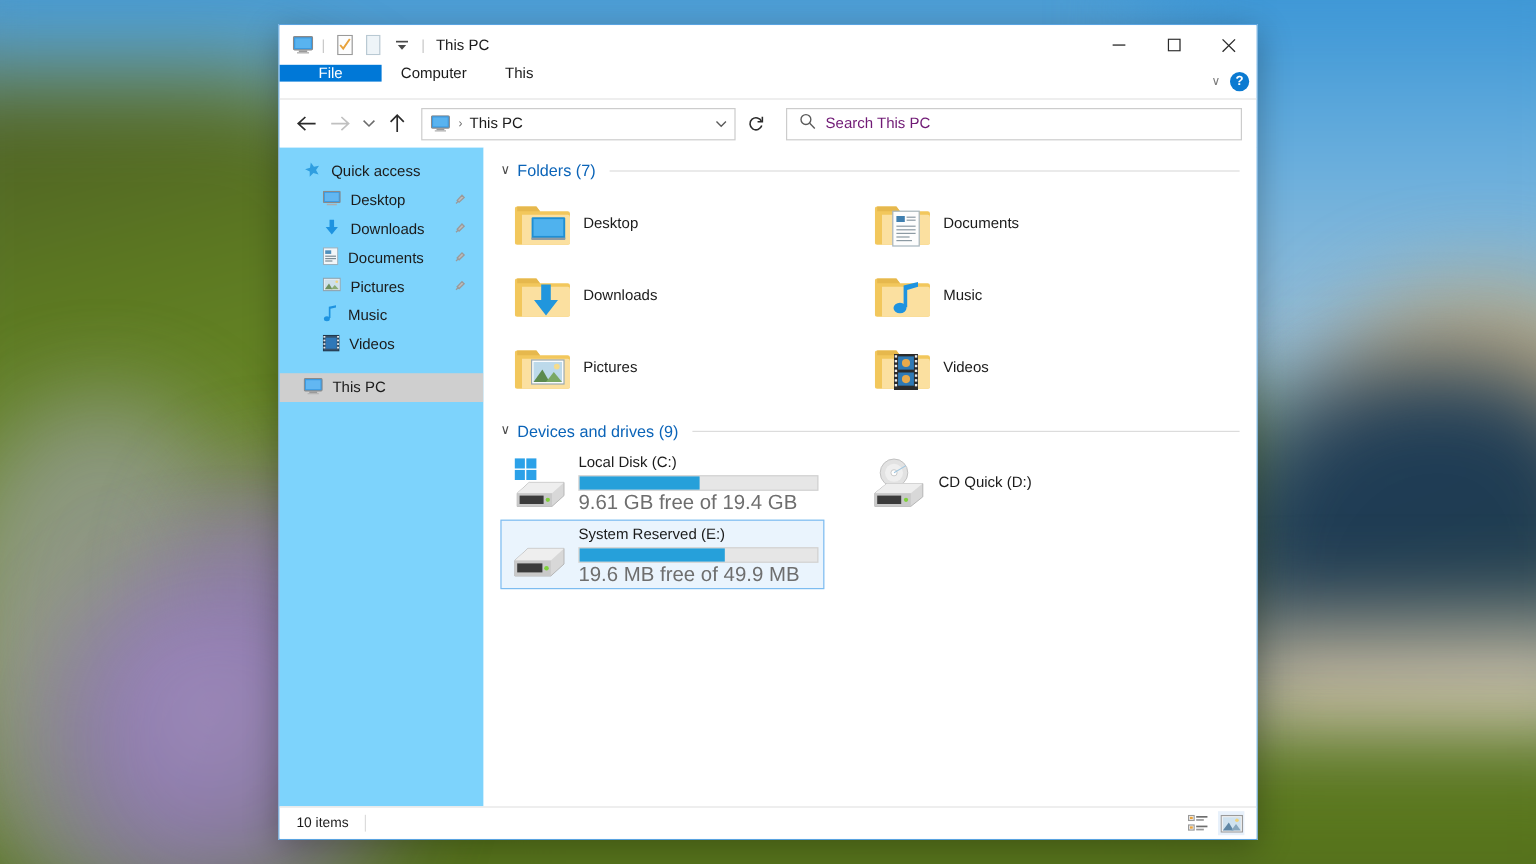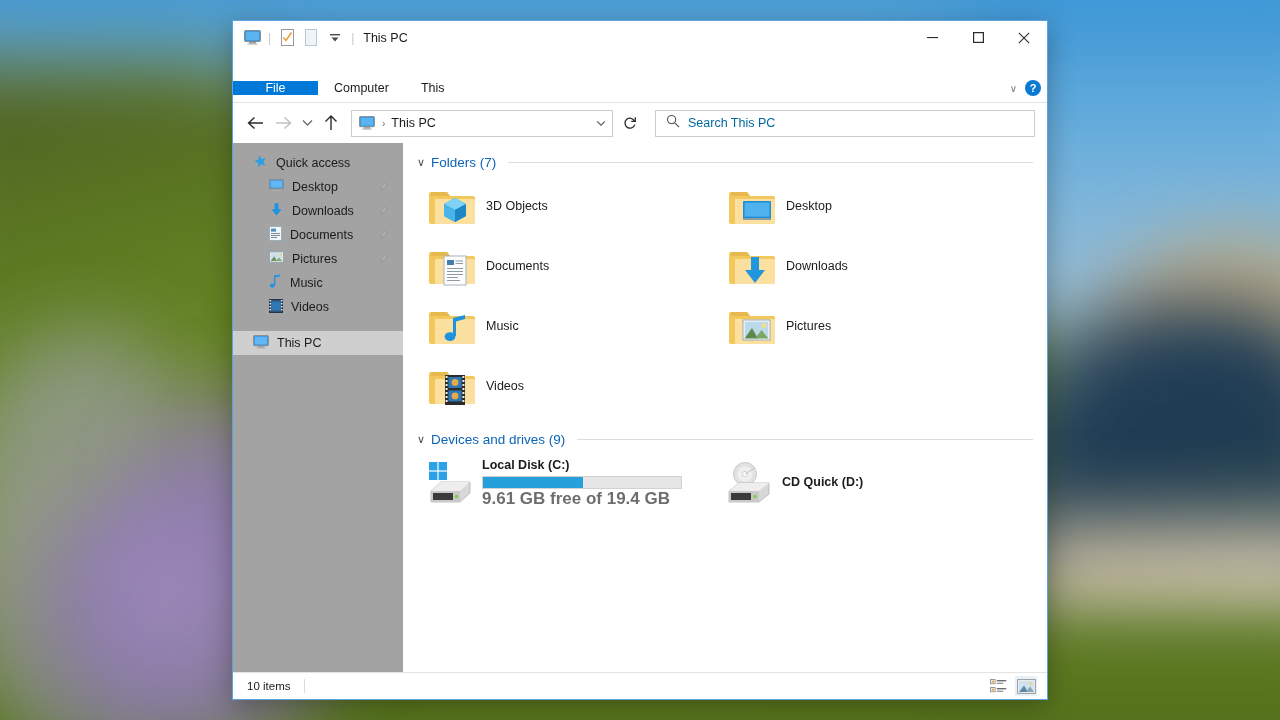--- a/index.html
+++ b/index.html
@@ -114,25 +114,24 @@
     position: absolute; right: 0; top: 0; display: flex; height: 33px;
   }
   .cap-btn {
     width: 46px; height: 33px;
     display: flex; align-items: center; justify-content: center;
   }
 
   
   .ribbon {
     height: 28px; flex: 0 0 auto;
-    display: flex; align-items: center;
+    display: flex; align-items: flex-start;
     border-bottom: 1px solid #e3e3e3;
     position: relative;
     background: #ffffff;
-    margin-top: 20px;
   }
   .tab {
     display: flex; align-items: center; justify-content: center;
     padding: 0 16px; font-size: 12.5px; color: #1b1b1b;
   }
   .tab-file {
     background: #0078d7; color: #ffffff; min-width: 57px;
     padding: 0 14px;
   }
   .ribbon-right {
@@ -179,28 +178,28 @@
     display: flex; align-items: center; justify-content: center;
     border: 1px solid transparent;
     color: #2b2b2b;
   }
   .searchbox {
     height: 25px; width: 368px; margin-left: 10px;
     border: 1px solid #cccccc; background: #fff;
     display: flex; align-items: center; gap: 8px;
     padding-left: 10px;
   }
-  .search-ph { font-size: 12.5px; color: #0369a1; }
+  .search-ph { font-size: 12.5px; color: #701a75; }
 
   
   .bodyrow { flex: 1 1 auto; display: flex; min-height: 0; }
 
   .sidebar {
     width: 170px; flex: 0 0 170px;
-    background: #a3a3a3;
+    background: #7dd3fc;
     padding-top: 8px;
     font-size: 12.5px;
     overflow: hidden;
   }
   .nav-item {
     height: 24px; display: flex; align-items: center;
     padding-left: 20px; gap: 8px; position: relative;
   }
   .nav-item.indent { padding-left: 36px; }
   .nav-item.selected { background: #cfcfcf; }
@@ -254,21 +253,21 @@
   }
   .drive {
     height: 58px;
     display: flex; align-items: center; gap: 8px;
     padding: 0 6px 0 8px;
     box-sizing: border-box;
     border: 1px solid transparent;
   }
   .drive.selected { background: #eaf4fd; border: 1px solid #7dbcf0; }
   .drive .dicon { width: 48px; height: 48px; flex: 0 0 48px; display: flex; align-items: center; justify-content: center; }
-  .drive-info { flex: 1 1 auto; min-width: 0; font-weight: bold; }
+  .drive-info { flex: 1 1 auto; min-width: 0; }
   .drive-name { font-size: 12.5px; color: #1b1b1b; line-height: 15px; }
   .meter {
     height: 13px; background: #e6e6e6; border: 1px solid #d2d2d2;
     margin: 3px 0 3px 0; box-sizing: border-box; position: relative;
     width: 200px;
   }
   .meter-fill { height: 100%; background: #26a0da; }
   .drive-free { font-size: 17px; color: #6e6e6e; line-height: 14px; }
 
   
@@ -553,36 +552,20 @@
     <div class="content">
 
       <div class="group-header">
         <span class="group-chev">∨</span>
         <span class="group-title">Folders (7)</span>
         <span class="group-rule"></span>
       </div>
 
       <div class="tile-grid">
 
-        <div class="tile">
-          <span class="ticon">
-            <svg width="46" height="40" viewBox="0 0 46 40">
-              <path d="M2 6 h16 l3 4 h23 a2 2 0 0 1 2 2 v24 a2 2 0 0 1 -2 2 h-42 a2 2 0 0 1 -2 -2 v-28 a2 2 0 0 1 2 -2 z" fill="#f2c75c"></path>
-              <path d="M6 13 h38 a2 2 0 0 1 2 2 v21 a2 2 0 0 1 -2 2 h-38 z" fill="#fbe0a0"></path>
-              <path d="M2 6 h16 l3 4 h-19 z" fill="#e6b84d"></path>
-              <g transform="translate(15,12)">
-                <path d="M11 0 L22 6 L22 18 L11 24 L0 18 L0 6 Z" fill="#2aa3e0"></path>
-                <path d="M11 0 L22 6 L11 12 L0 6 Z" fill="#7fd1f5"></path>
-                <path d="M11 12 L22 6 L22 18 L11 24 Z" fill="#1d86c4"></path>
-                <path d="M0 6 L11 12 L11 24 L0 18 Z" fill="#49b4e8"></path>
-              </g>
-            </svg>
-          </span>
-          <span class="tname">3D Objects</span>
-        </div>
 
         <div class="tile">
           <span class="ticon">
             <svg width="46" height="40" viewBox="0 0 46 40">
               <path d="M2 6 h16 l3 4 h23 a2 2 0 0 1 2 2 v24 a2 2 0 0 1 -2 2 h-42 a2 2 0 0 1 -2 -2 v-28 a2 2 0 0 1 2 -2 z" fill="#f2c75c"></path>
               <path d="M6 13 h38 a2 2 0 0 1 2 2 v21 a2 2 0 0 1 -2 2 h-38 z" fill="#fbe0a0"></path>
               <path d="M2 6 h16 l3 4 h-19 z" fill="#e6b84d"></path>
               <g transform="translate(14,15)">
                 <rect x="0" y="0" width="28" height="19" rx="1" fill="#1f8fd4"></rect>
                 <rect x="1.6" y="1.6" width="24.8" height="14" fill="#4fb2ee"></rect>
@@ -744,20 +727,38 @@
               <path d="M2 30 L32 30 L32 41 L2 41 Z" fill="#c9c9c9"></path>
               <rect x="4" y="32" width="20" height="7" fill="#3b3b3b"></rect>
               <circle cx="28" cy="35.5" r="1.8" fill="#7fd13b"></circle>
             </svg>
           </span>
           <div class="drive-info">
             <div class="drive-name">CD Quick (D:)</div>
           </div>
         </div>
 
+        <div class="drive selected">
+          <span class="dicon">
+            <svg width="46" height="42" viewBox="0 0 46 42">
+              <path d="M2 26 L13 16 L43 16 L43 29 L32 39 L2 39 Z" fill="#d8d8d8" stroke="#b4b4b4" stroke-width="0.8"></path>
+              <path d="M13 16 L43 16 L32 26 L2 26 Z" fill="#eeeeee"></path>
+              <path d="M2 26 L32 26 L32 39 L2 39 Z" fill="#c9c9c9"></path>
+              <rect x="4" y="28.5" width="21" height="7.5" fill="#3b3b3b"></rect>
+              <circle cx="28.4" cy="32.5" r="1.9" fill="#7fd13b"></circle>
+            </svg>
+          </span>
+          <div class="drive-info">
+            <div class="drive-name">System Reserved (E:)</div>
+            <div class="meter">
+              <div class="meter-fill" style="width: 61%;"></div>
+            </div>
+            <div class="drive-free">19.6 MB free of 49.9 MB</div>
+          </div>
+        </div>
 
       </div>
     </div>
   </div>
 
   <div class="statusbar">
     <span class="status-text">10 items</span>
     <span class="status-div"></span>
     <div class="view-btns">
       <div class="view-btn">

